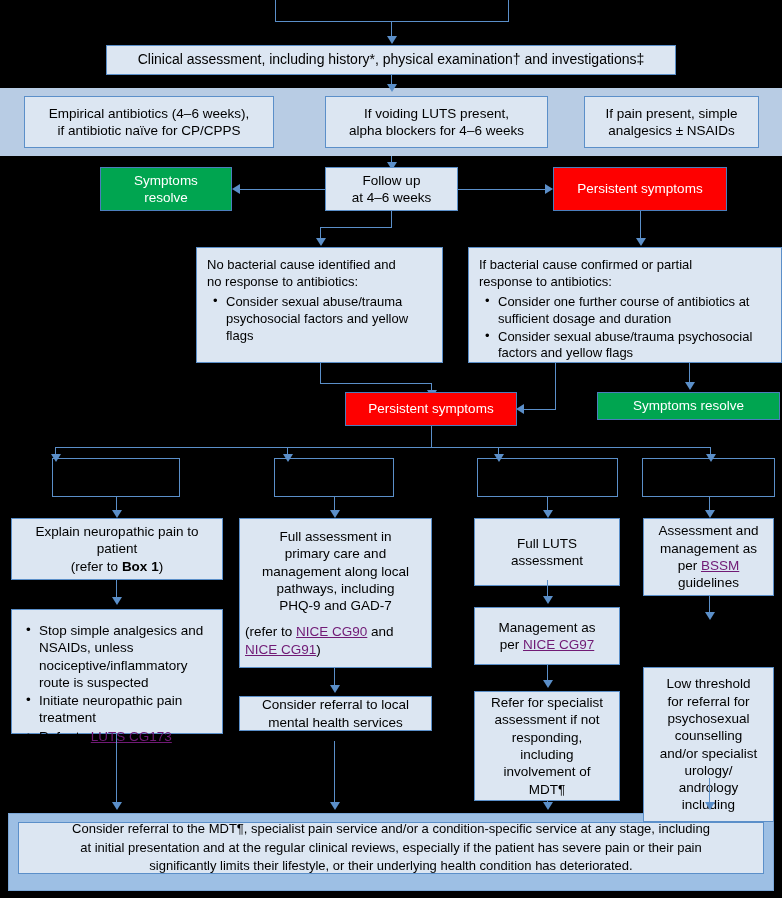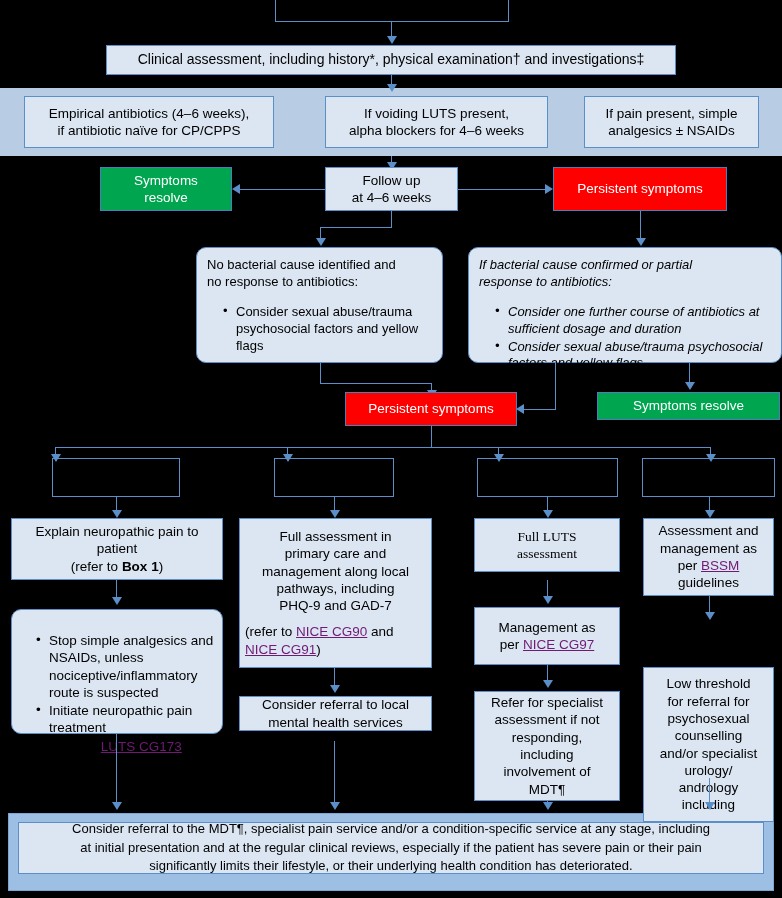--- a/index.html
+++ b/index.html
@@ -41,21 +41,20 @@
     border: 1px solid #4c7ebc;
   }
   .box.red {
     background: #fe0000;
     color: #ffffff;
     border: 1px solid #4c7ebc;
   }
   .box.left {
     text-align: left;
     align-items: flex-start;
-    border-radius: 10px;
   }
 
   
   .band {
     position: absolute;
     background: #b8cce4;
     box-sizing: border-box;
   }
   .band-outer {
     position: absolute;
@@ -92,21 +91,21 @@
     border-left: 8px solid #5b8fc9;
   }
 
   
   .lnk {
     color: #701a75;
     text-decoration: underline;
   }
   .bold { font-weight: bold; }
   ul.bul {
-    margin: 14px;
+    margin: 4px;
     padding: 0;
     list-style: none;
     text-align: left;
     width: 100%;
   }
   ul.bul > li {
     position: relative;
     padding-left: 15px;
     margin: 0 0 1px 0;
   }
@@ -189,21 +188,21 @@
   <div class="arrow-down" style="left:636px; top:238px;"></div>
 
   <div class="box left" style="left:196px; top:247px; width:247px; height:116px; padding:9px 10px; font-size:13px; justify-content:flex-start;">
     <div class="hdr">No bacterial cause identified and</div>
     <div class="hdr">no response to antibiotics:</div>
     <ul class="bul">
       <li>Consider sexual abuse/trauma psychosocial factors and yellow flags</li>
     </ul>
   </div>
 
-  <div class="box left" style="left:468px; top:247px; width:314px; height:116px; padding:9px 10px; font-size:13px; justify-content:flex-start;font-style:italic;">
+  <div class="box left" style="left:468px; top:247px; width:314px; height:116px; padding:9px 10px; font-size:13px; justify-content:flex-start;">
     <div class="hdr">If bacterial cause confirmed or partial</div>
     <div class="hdr">response to antibiotics:</div>
     <ul class="bul">
       <li>Consider one further course of antibiotics at sufficient dosage and duration</li>
       <li>Consider sexual abuse/trauma psychosocial factors and yellow flags</li>
     </ul>
   </div>
 
   <div class="vline" style="left:320px; top:363px; height:21px;"></div>
   <div class="hline" style="left:320px; top:383px; width:112px;"></div>
@@ -299,21 +298,21 @@
   <div class="arrow-down" style="left:330px; top:685px;"></div>
 
   <div class="box" style="left:239px; top:696px; width:193px; height:35px;">
     <span>Consider referral to local</span>
     <span>mental health services</span>
   </div>
 
   <div class="vline" style="left:334px; top:741px; height:65px;"></div>
   <div class="arrow-down" style="left:330px; top:802px;"></div>
 
-  <div class="box" style="left:474px; top:518px; width:146px; height:54px;font-family:Liberation Serif, serif;">
+  <div class="box" style="left:474px; top:518px; width:146px; height:68px;">
     <span>Full LUTS</span>
     <span>assessment</span>
   </div>
 
   <div class="vline" style="left:547px; top:580px; height:19px;"></div>
   <div class="arrow-down" style="left:543px; top:596px;"></div>
 
   <div class="box" style="left:474px; top:607px; width:146px; height:58px;">
     <span>Management as</span>
     <span><span>per </span><a class="lnk">NICE CG97</a></span>

